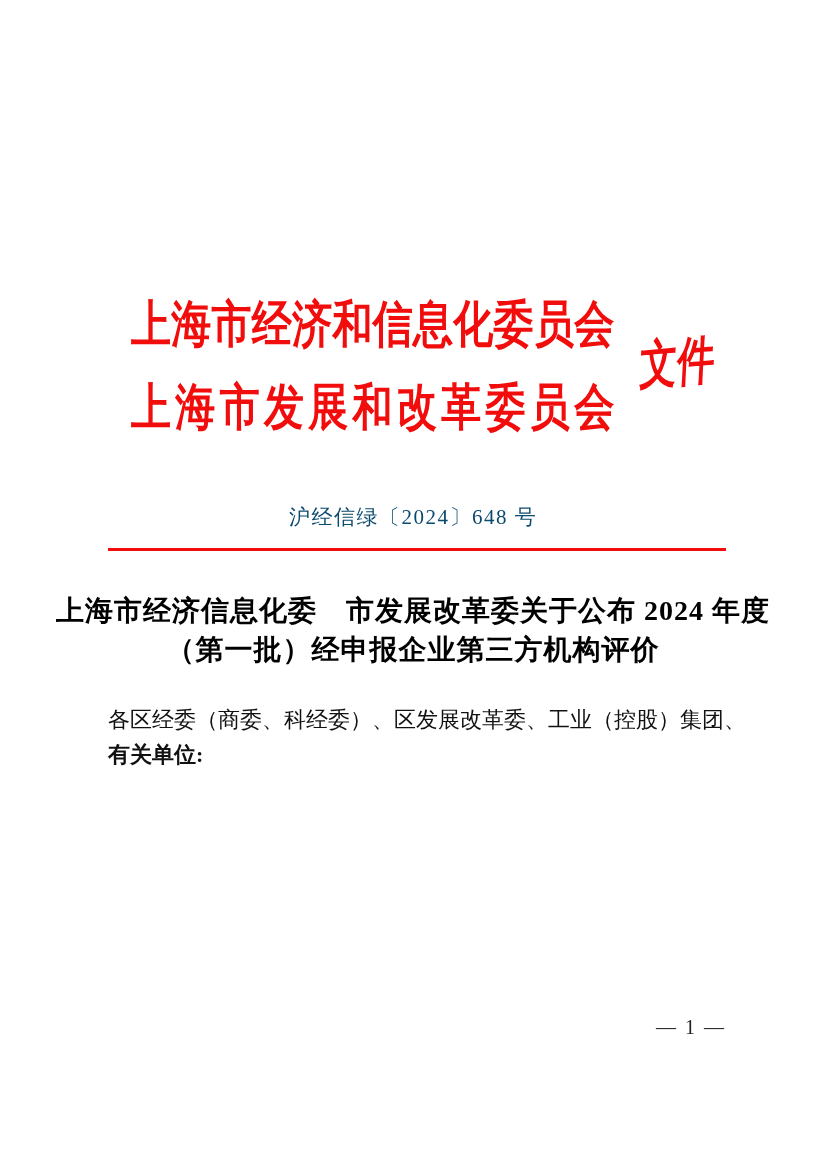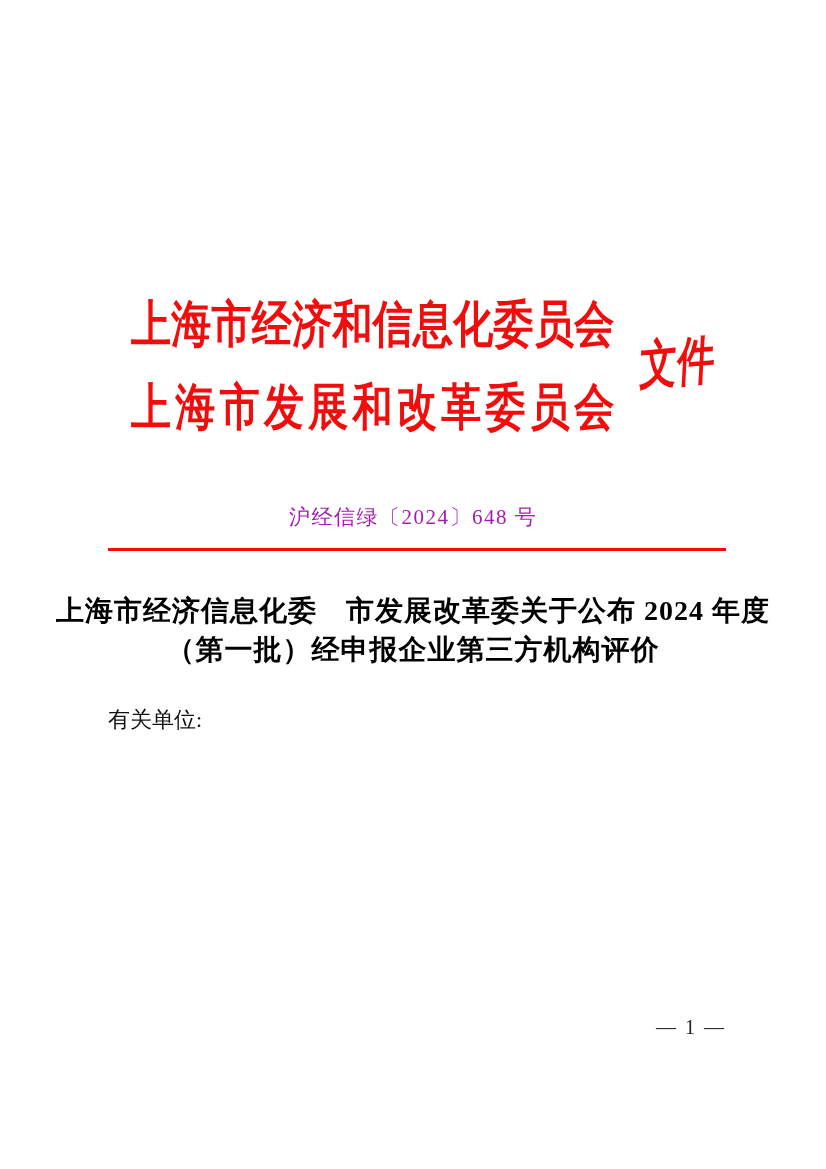--- a/index.html
+++ b/index.html
@@ -51,21 +51,21 @@
   
   .doc-number {
     position: absolute;
     left: 0;
     top: 503px;
     width: 100%;
     text-align: center;
     font-size: 21px;
     line-height: 28px;
     letter-spacing: 1.5px;
-    color: #a21caf;
+    color: #0c4a6e;
   }
 
   
   .red-line {
     position: absolute;
     left: 108px;
     top: 548px;
     width: 618px;
     height: 3px;
     background: var(--red, #f20d0d);
@@ -96,20 +96,21 @@
     color: #111;
   }
   .body-line {
     text-align: justify;
     text-align-last: justify;
     white-space: nowrap;
   }
   .body-line.short {
     text-align: right;
     text-align-last: left;
+    font-weight: bold;
   }
   .body-line.indent { text-indent: 44px; }
 
   
   .page-number {
     position: absolute;
     left: 108px;
     top: 1013px;
     width: 618px;
     text-align: right;
@@ -159,18 +160,19 @@
   <div class="doc-number">沪经信绿〔2024〕648 号</div>
 
   <div class="red-line"></div>
 
   <div class="doc-title">
     <div>上海市经济信息化委　市发展改革委关于公布 2024 年度</div>
     <div>（第一批）经申报企业第三方机构评价</div>
   </div>
 
   <div class="doc-body">
+    <div class="body-line">各区经委（商委、科经委）、区发展改革委、工业（控股）集团、</div>
     <div class="body-line short">有关单位:</div>
   </div>
 
   <div class="page-number">— 1 —</div>
 
 </div>
 
 </body></html>

